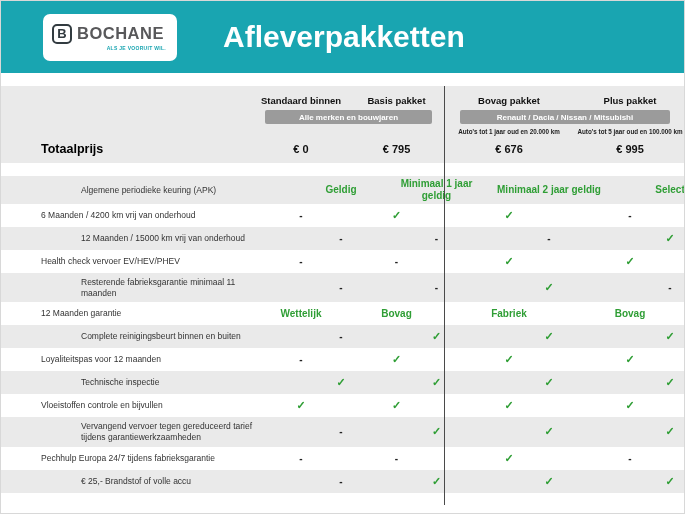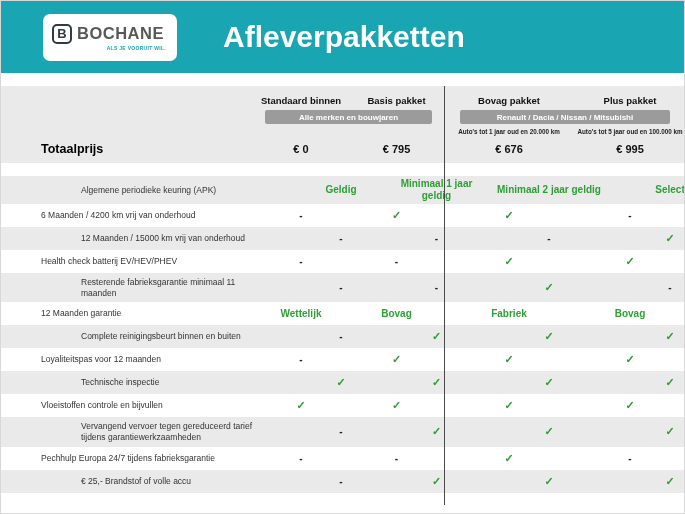--- a/index.html
+++ b/index.html
@@ -113,21 +113,21 @@
         <div class="cell val dash">-</div>
       </div>
       <div class="grid trow odd">
         <div class="cell lbl">12 Maanden / 15000 km vrij van onderhoud</div>
         <div class="cell val dash">-</div>
         <div class="cell val dash">-</div>
         <div class="cell val dash">-</div>
         <div class="cell val check">✓</div>
       </div>
       <div class="grid trow even">
-        <div class="cell lbl">Health check batterij EV/HEV/PHEV</div>
+        <div class="cell lbl">Health check vervoer EV/HEV/PHEV</div>
         <div class="cell val dash">-</div>
         <div class="cell val dash">-</div>
         <div class="cell val check">✓</div>
         <div class="cell val check">✓</div>
       </div>
       <div class="grid trow odd">
         <div class="cell lbl">Resterende fabrieksgarantie minimaal 11 maanden</div>
         <div class="cell val dash">-</div>
         <div class="cell val dash">-</div>
         <div class="cell val check">✓</div>

